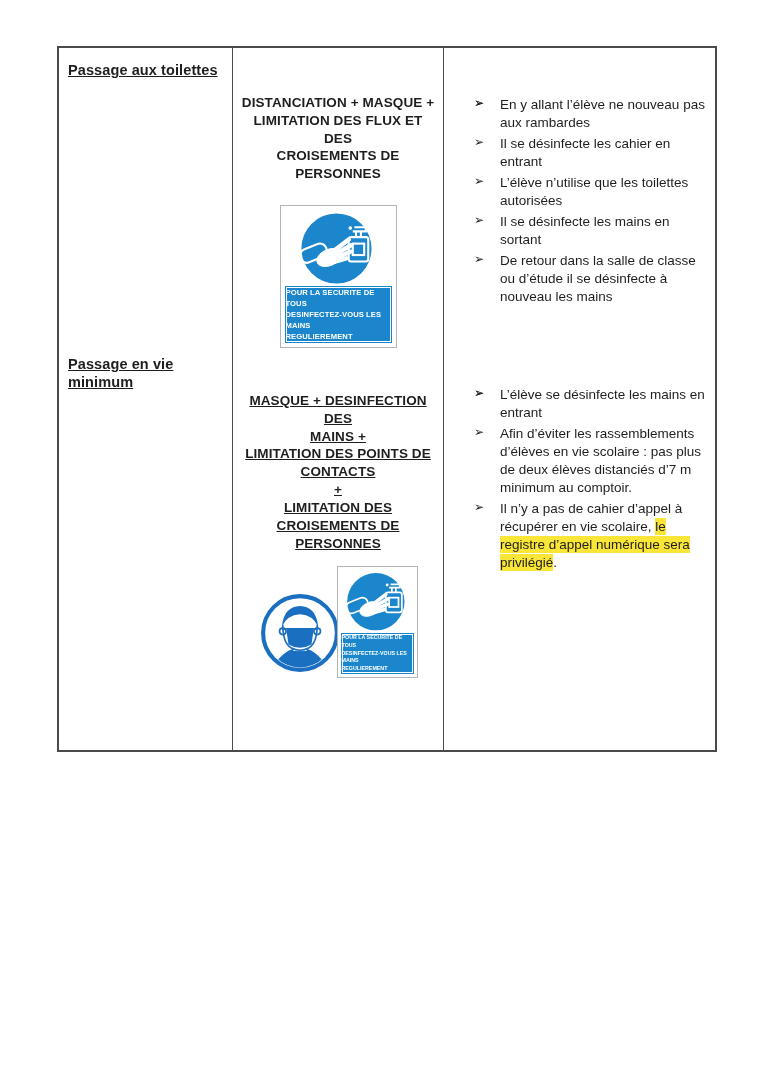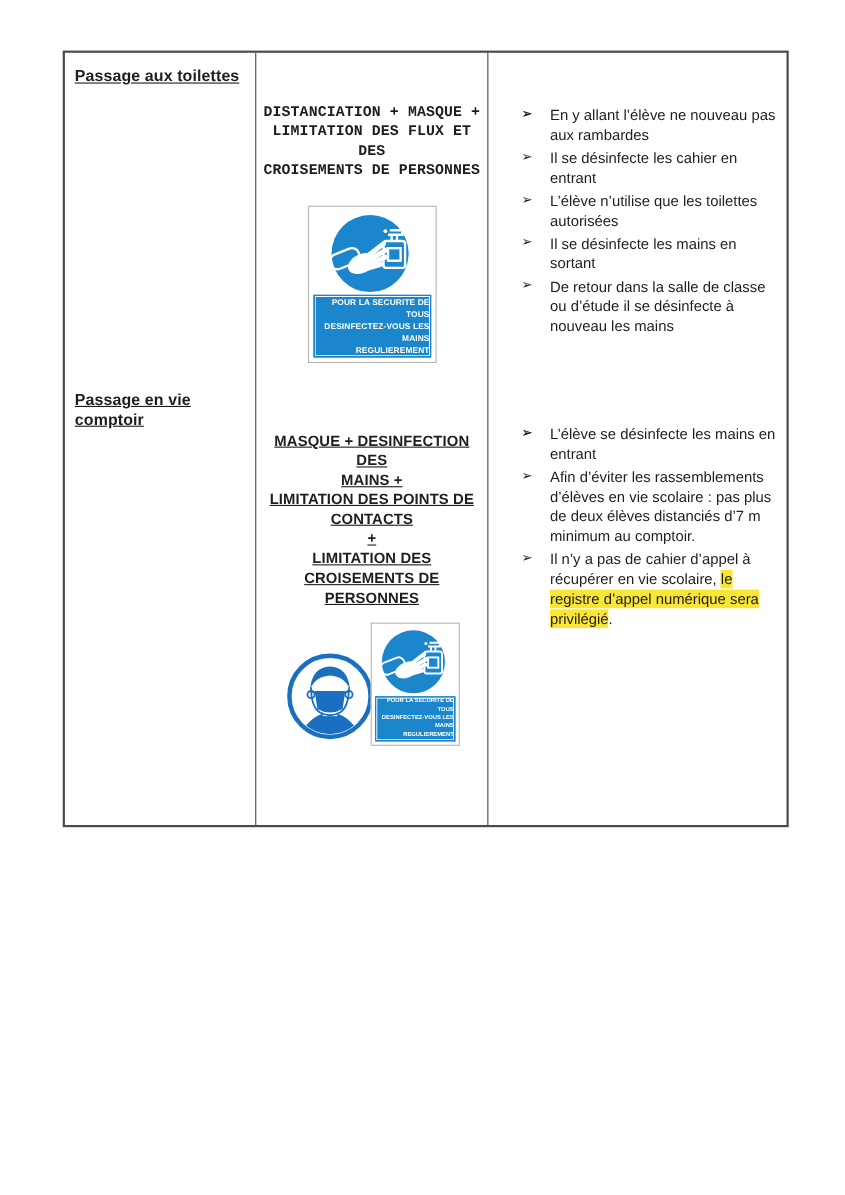--- a/index.html
+++ b/index.html
@@ -45,21 +45,21 @@
   }
   .cell.r2.col1 { padding-top: 7px; }
 
   .measures {
     font-weight: bold;
     font-size: 13.5px;
     line-height: 1.32;
     white-space: pre-line;
     letter-spacing: 0.1px;
   }
-  .r1 .measures { margin-top: 46px; font-family: Liberation Mono, monospace; }
+  .r1 .measures { margin-top: 46px; }
   .r2 .measures { margin-top: 44px; text-decoration: underline; }
 
   
   .rules-list {
     list-style: none;
     margin: 0;
     padding: 0;
     font-size: 13.5px;
     line-height: 1.33;
   }
@@ -101,21 +101,21 @@
     width: 81px;
     height: 112px;
     padding: 4px 3px 3px 3px;
   }
   .sign-banner {
     background: #1b86cb;
     border: 1px solid #1b86cb;
     box-shadow: inset 0 0 0 1px #ffffff;
     color: #ffffff;
     font-weight: bold;
-    text-align: right;
+    text-align: left;
     width: 100%;
     box-sizing: border-box;
     display: flex;
     flex-direction: column;
     justify-content: center;
     flex: 1 1 auto;
   }
   .sign-large .sign-banner { font-size: 7.6px; line-height: 1.45; letter-spacing: 0.1px; }
   .sign-small .sign-banner { font-size: 5.3px; line-height: 1.5; }
 
@@ -186,21 +186,21 @@
           <li><span class="arrow-marker">➢</span></li>
           <li><span class="arrow-marker">➢</span><span>En y allant l’élève ne nouveau pas aux rambardes</span></li>
           <li><span class="arrow-marker">➢</span><span>Il se désinfecte les cahier en entrant</span></li>
           <li><span class="arrow-marker">➢</span><span>L’élève n’utilise que les toilettes autorisées</span></li>
           <li><span class="arrow-marker">➢</span><span>Il se désinfecte les mains en sortant</span></li>
           <li><span class="arrow-marker">➢</span><span>De retour dans la salle de classe ou d’étude il se désinfecte à nouveau les mains</span></li>
         </ul>
     </div>
 
     <div class="cell r2 col1">
-      <span class="row-label">Passage en vie comptoir</span>
+      <span class="row-label">Passage en vie minimum</span>
     </div>
 
     <div class="cell r2 col2">
       <div class="measures">MASQUE + DESINFECTION DES
 MAINS +
 LIMITATION DES POINTS DE
 CONTACTS
 +
 LIMITATION DES CROISEMENTS DE
 PERSONNES</div>

